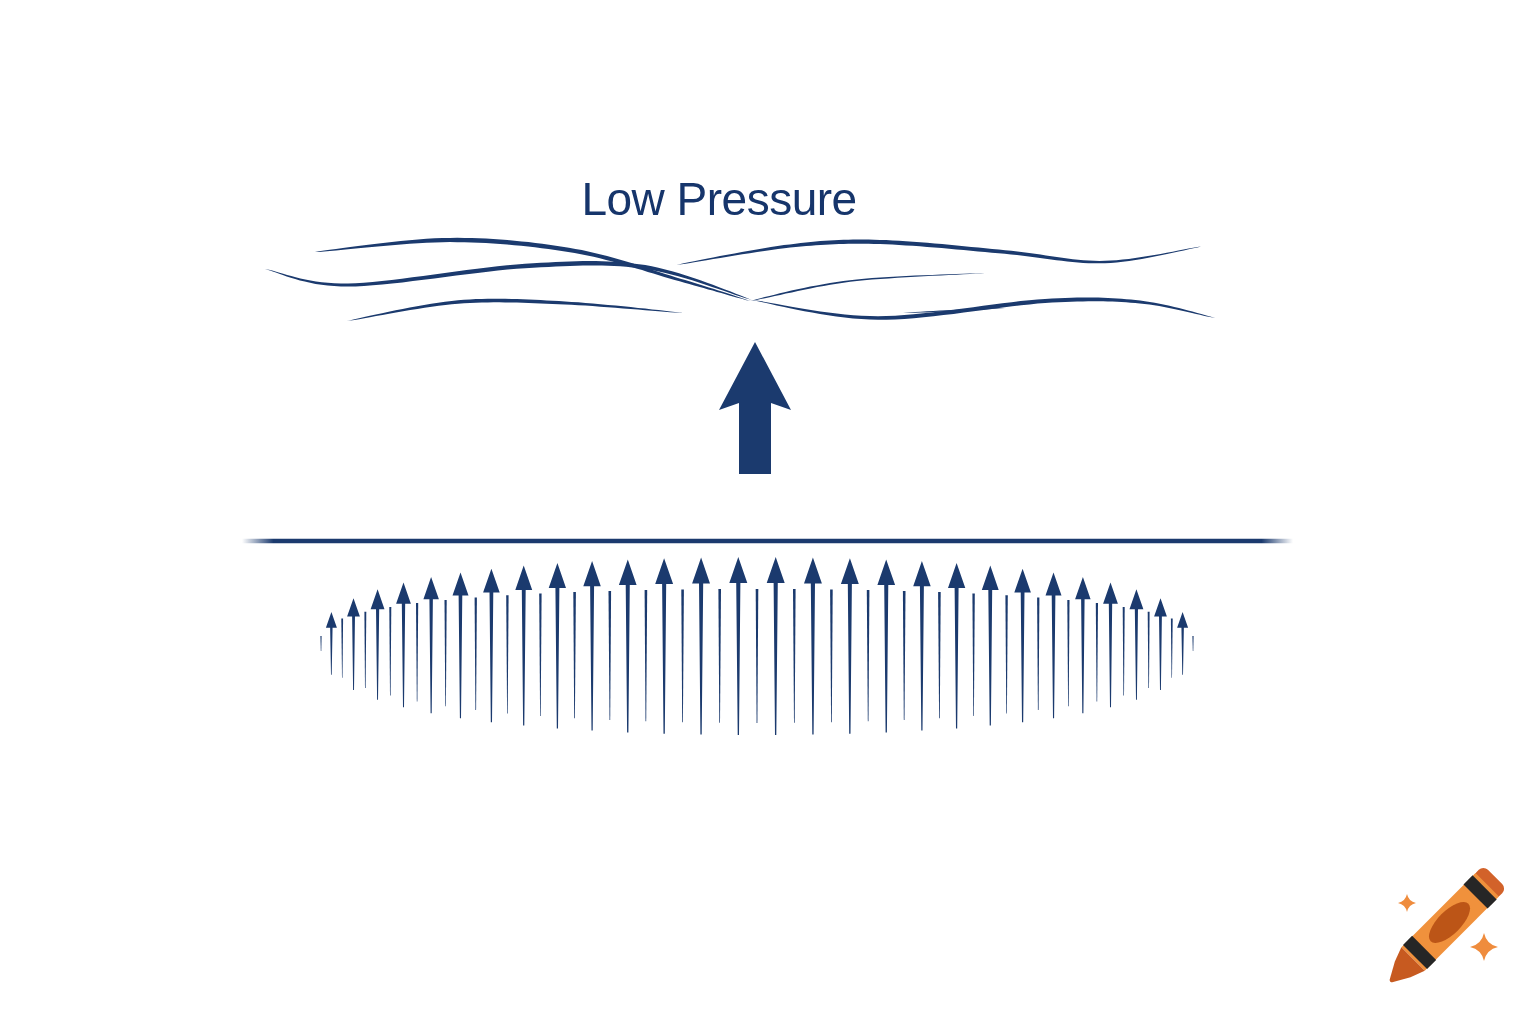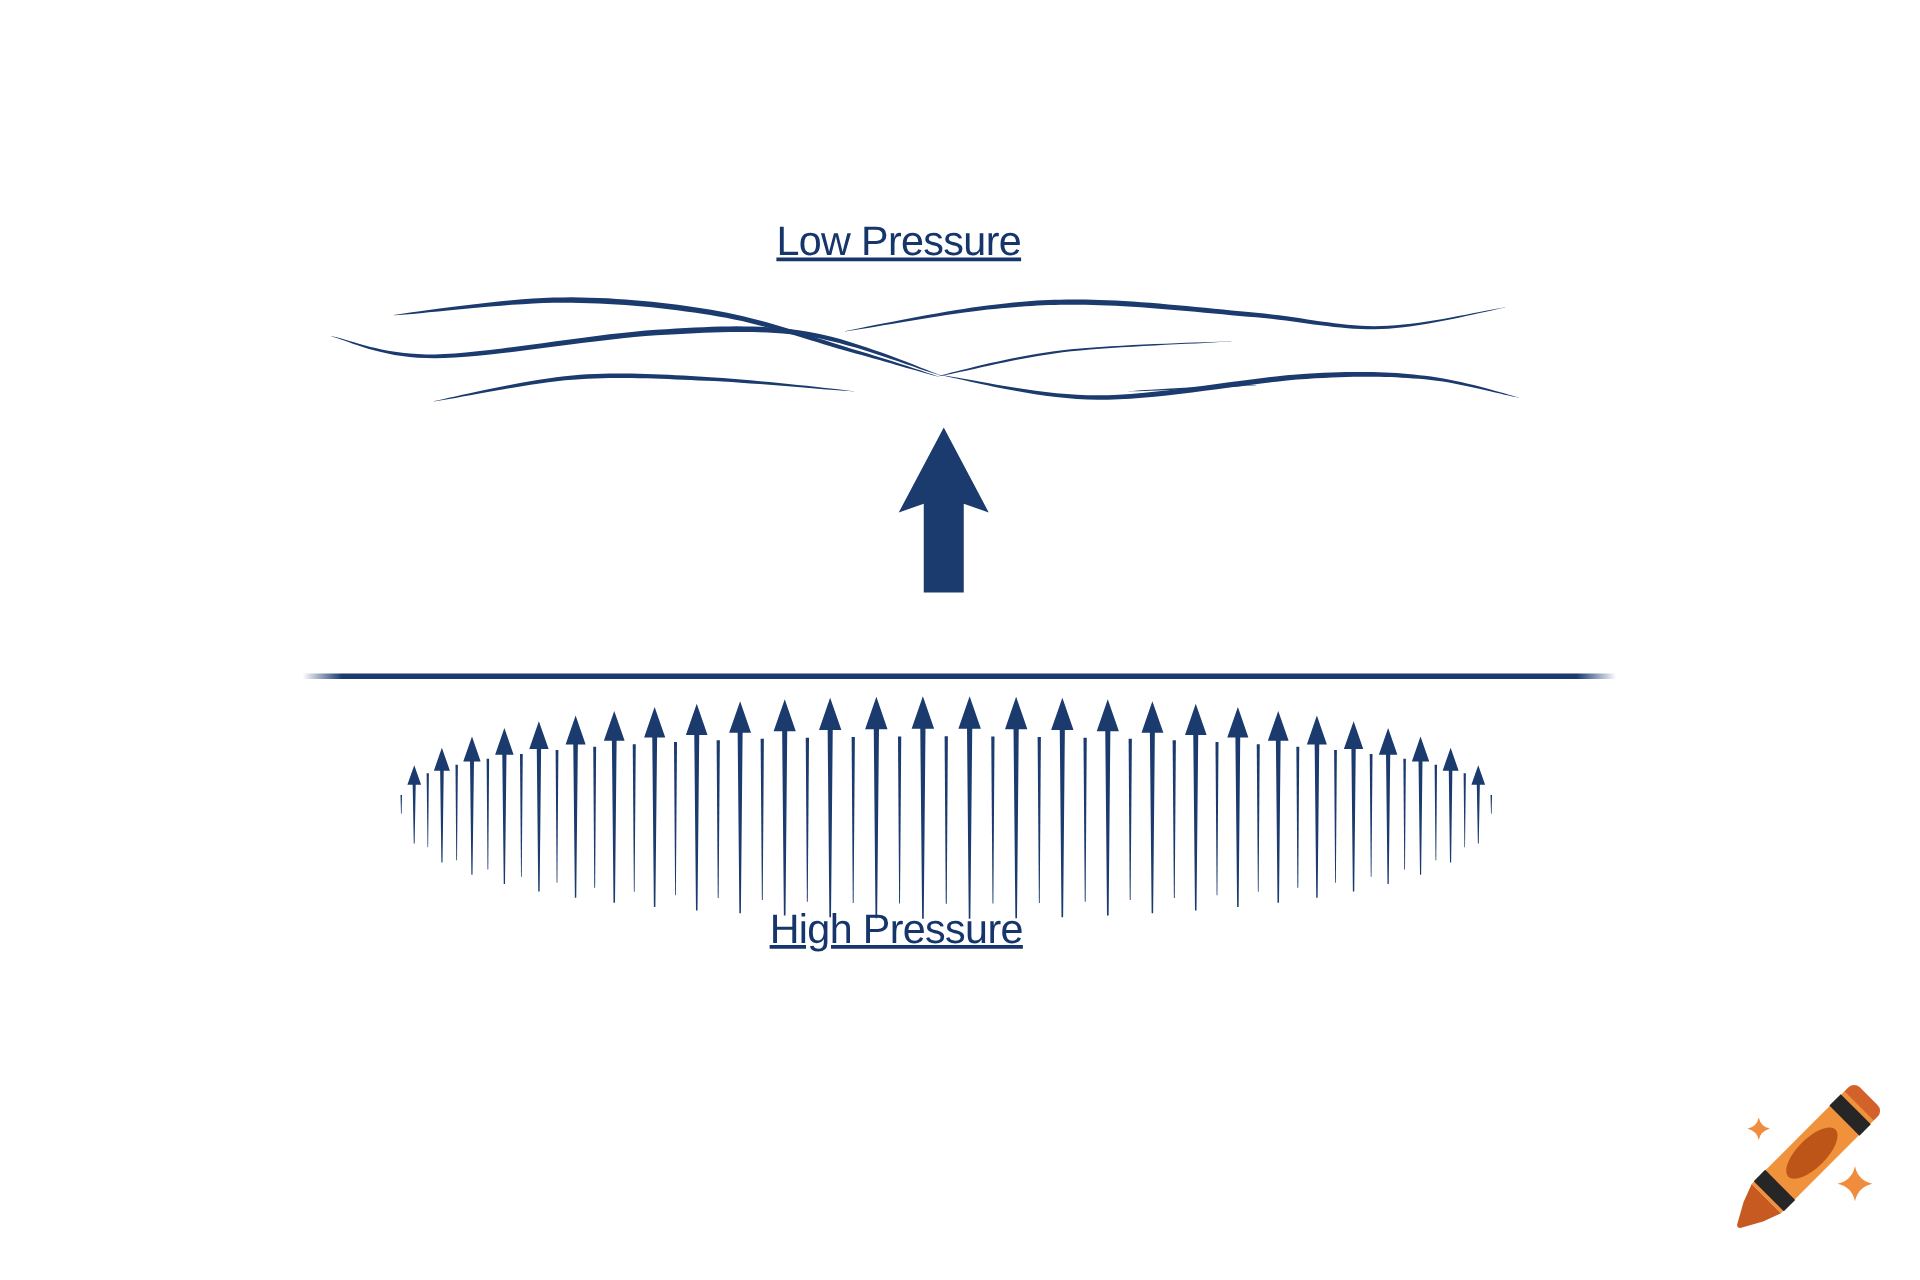--- a/index.html
+++ b/index.html
@@ -3,22 +3,22 @@
 <meta charset="utf-8">
 <style>
   html,body{margin:0;padding:0;background:#e9e9e9;}
   #stage{
     position:relative;width:1536px;height:1024px;background:var(--bg,#ffffff);
     overflow:hidden;font-family:"Liberation Sans",sans-serif;
   }
   #diagram-svg{position:absolute;left:0;top:0;filter:blur(0.3px);}
   .label{
     position:absolute;transform:translateX(-50%);
-    color:var(--text,#16356b);font-size:33px;font-weight:400;
-    letter-spacing:-0.5px;white-space:nowrap;line-height:1;text-decoration:underline;
+    color:var(--text,#16356b);font-size:46px;font-weight:400;
+    letter-spacing:-0.5px;white-space:nowrap;line-height:1;
   }
   #label-low{left:719px;top:176px;}
   #label-up{left:750px;top:488px;}
   #label-high{left:717px;top:726px;}
 </style>
 </head>
 <body>
 
 <div id="stage" style="--bg: #ffffff; --ink: #1b3a6e; --text: #16356b; --crayon-body: #f0913c; --crayon-tip: #c75a20; --crayon-cap: #d2622a; --crayon-label: #bc5517; --crayon-stripe: #262626; --sparkle: #ef8c3d;">
 
@@ -114,14 +114,13 @@
         <rect x="-18.5" y="29" width="37" height="14" fill="var(--crayon-stripe)"></rect>
         <ellipse cx="0" cy="-10" rx="12.5" ry="29" fill="var(--crayon-label)"></ellipse>
         <path d="M-18,46 L18,46 L12,62 L2,80 Q0,82 -2,80 L-12,62 Z" fill="var(--crayon-tip)"></path>
       </g>
       <path id="sparkle-small" fill="var(--sparkle)" d="M1407,894 Q1408.6,901.4 1416,903 Q1408.6,904.6 1407,912 Q1405.4,904.6 1398,903 Q1405.4,901.4 1407,894 Z"></path>
       <path id="sparkle-big" fill="var(--sparkle)" d="M1484,933 Q1486.5,944.5 1498,947 Q1486.5,949.5 1484,961 Q1481.5,949.5 1470,947 Q1481.5,944.5 1484,933 Z"></path>
     </g>
   </svg>
 
   <div id="label-low" class="label">Low Pressure</div>
-  <div id="label-high" class="label">High Pressure</div>
 </div>
 
 </body></html>

